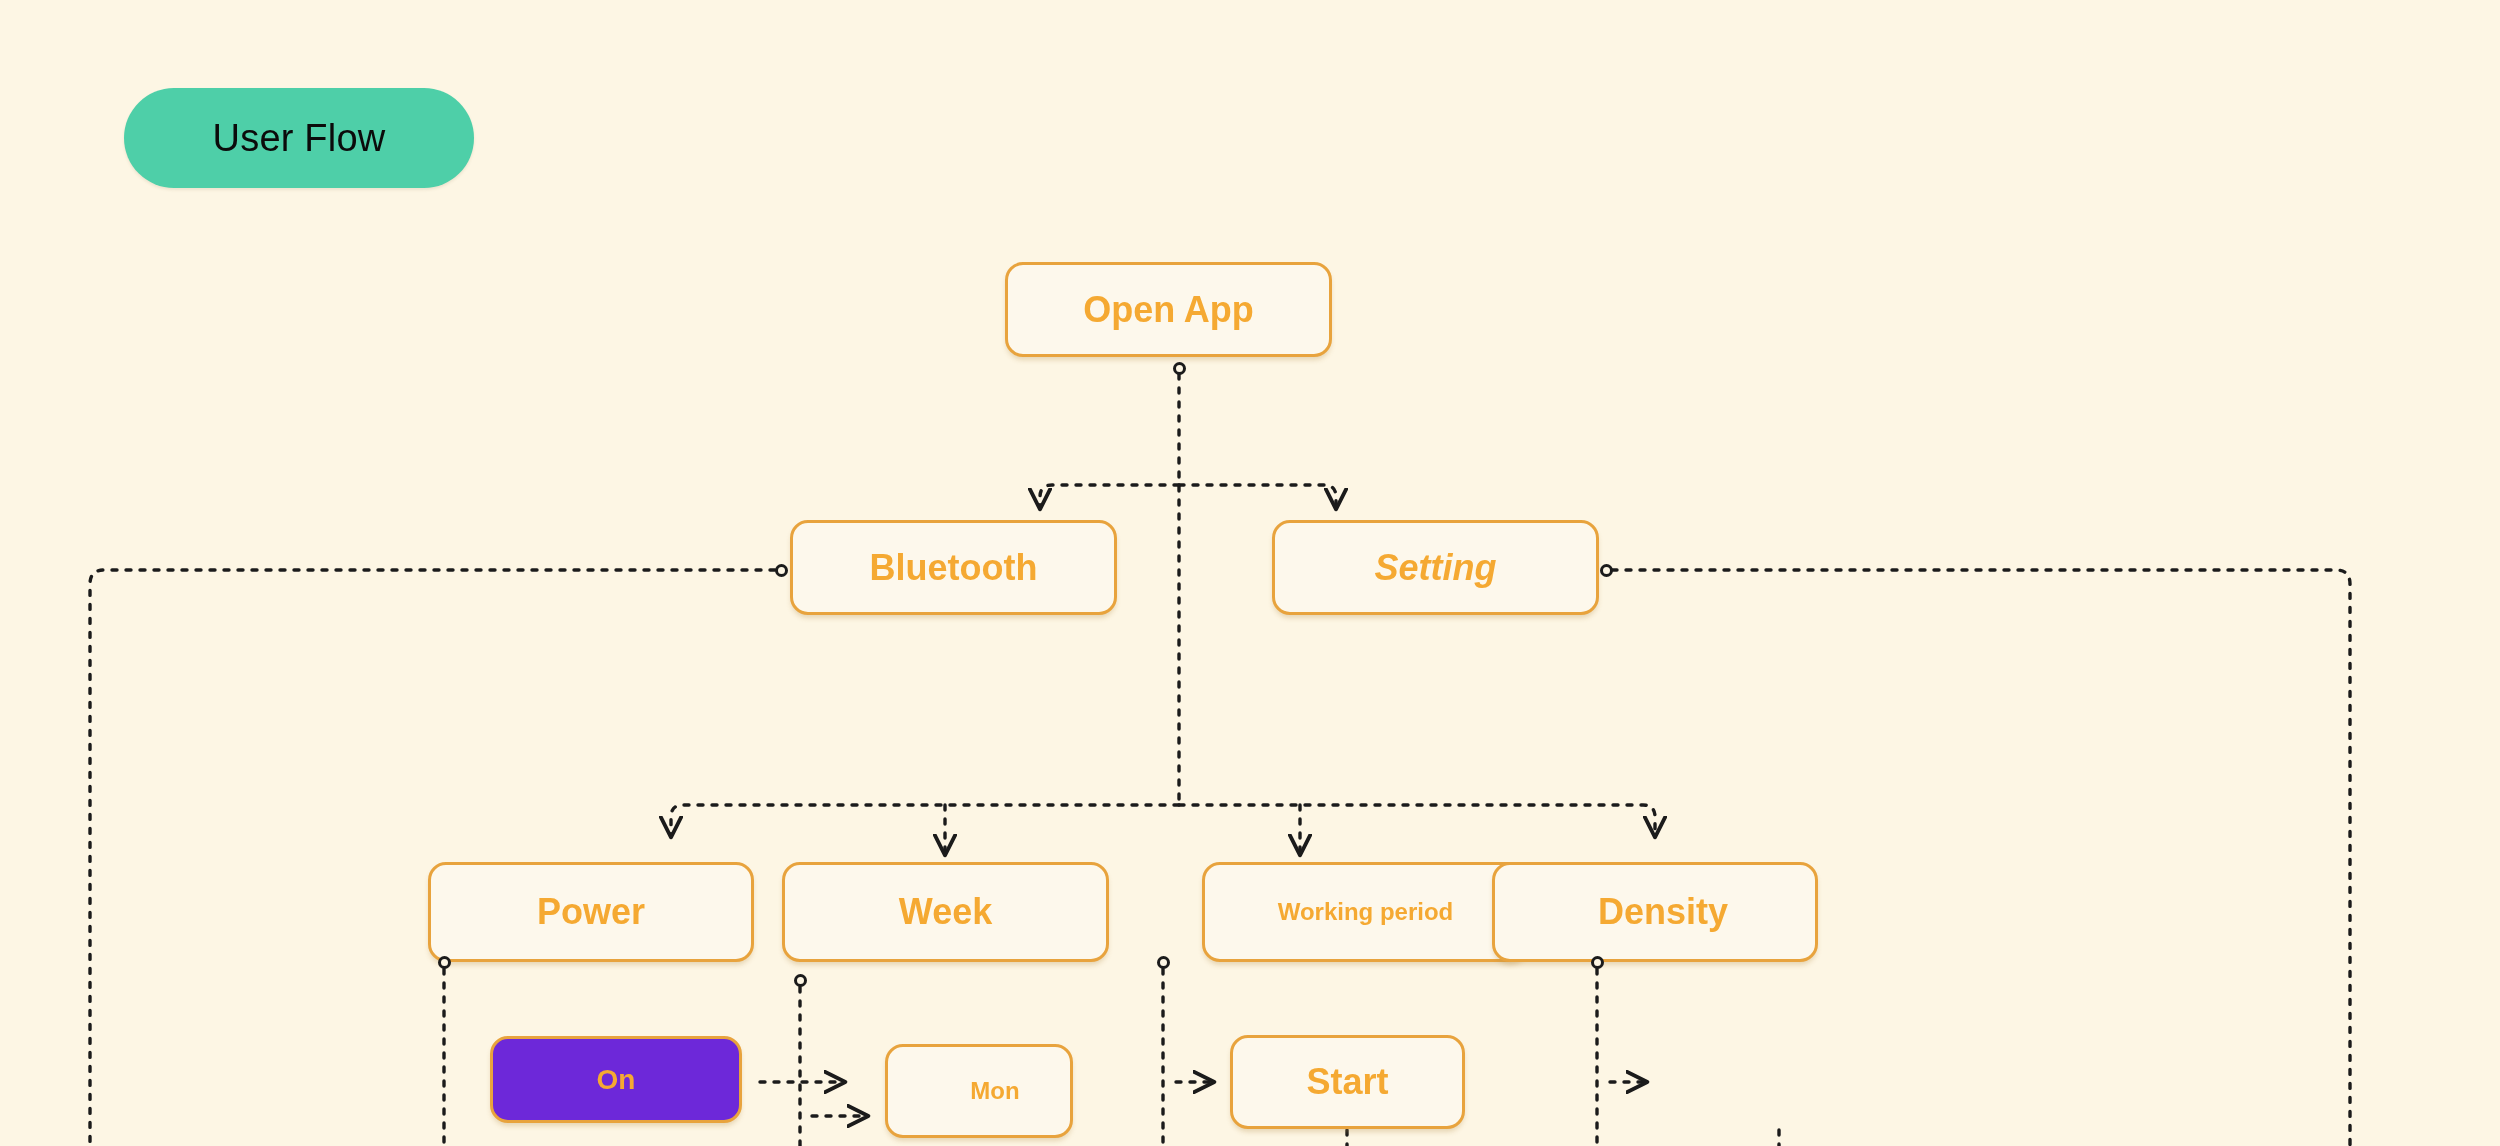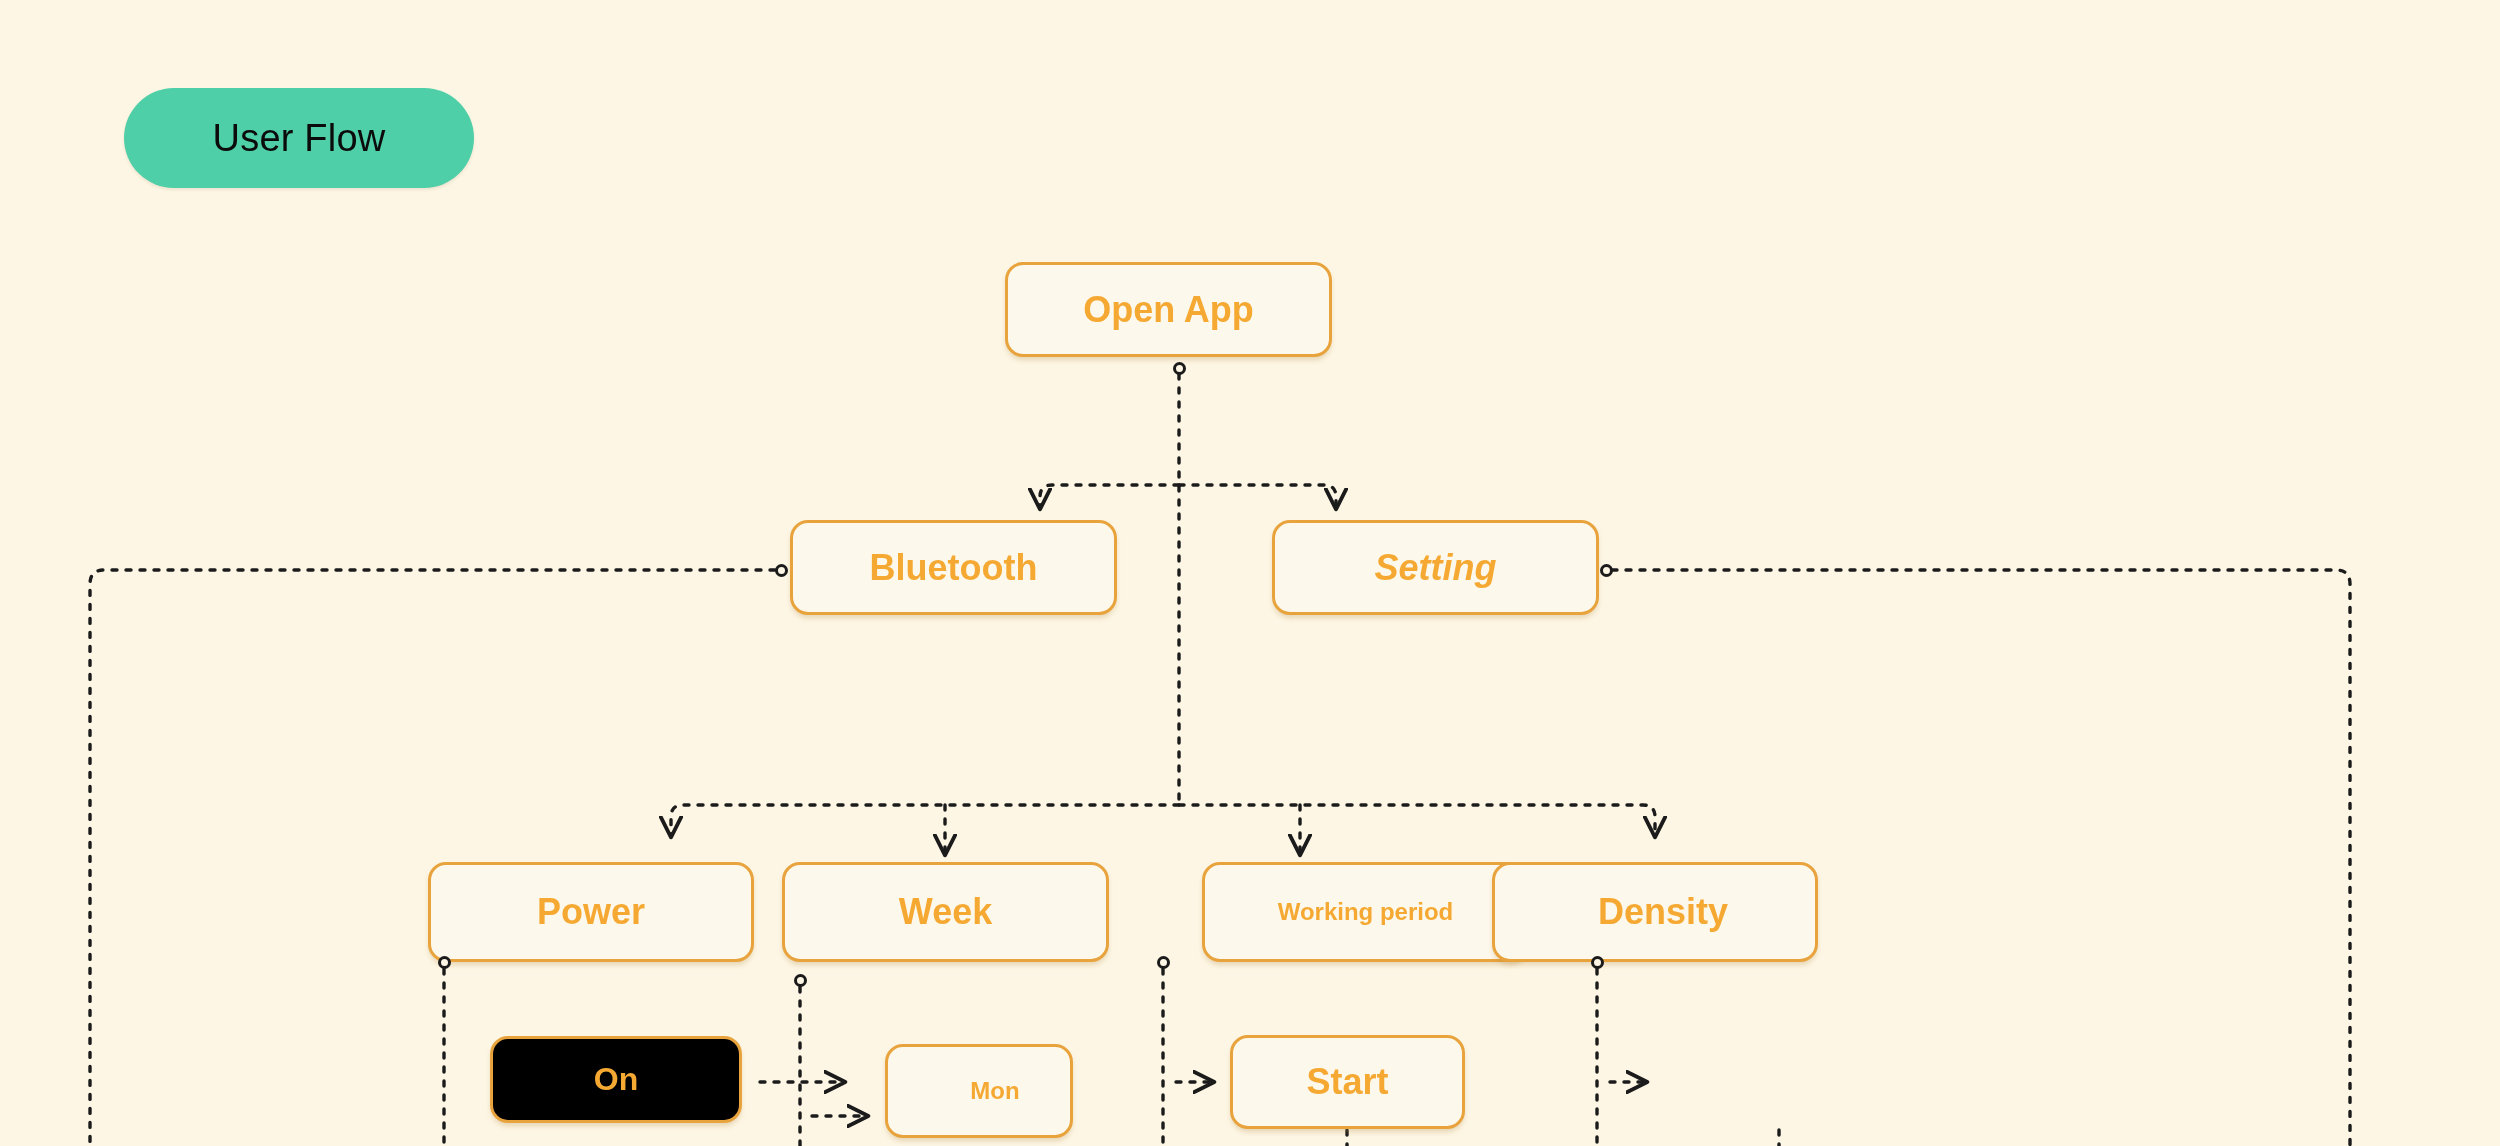--- a/index.html
+++ b/index.html
@@ -110,21 +110,21 @@
   </div>
   <div class="node" style="left: 782px; top: 862px; width: 327px; height: 100px; font-size: 36px; background: rgb(253, 248, 236); border-color: rgb(232, 163, 61); color: rgb(245, 169, 50);">
     <span class="label">Week</span>
   </div>
   <div class="node" style="left: 1202px; top: 862px; width: 327px; height: 100px; font-size: 24px; background: rgb(253, 248, 236); border-color: rgb(232, 163, 61); color: rgb(245, 169, 50);">
     <span class="label">Working period</span>
   </div>
   <div class="node" style="left: 1492px; top: 862px; width: 326px; height: 100px; font-size: 36px; background: rgb(253, 248, 236); border-color: rgb(232, 163, 61); color: rgb(245, 169, 50); padding-left: 16px;">
     <span class="label">Density</span>
   </div>
-  <div class="node" style="left: 490px; top: 1036px; width: 252px; height: 87px; font-size: 32px; background: #000000; border-color: rgb(232, 163, 61); color: rgb(245, 169, 50);">
+  <div class="node" style="left: 490px; top: 1036px; width: 252px; height: 87px; font-size: 28px; background: #6d28d9; border-color: rgb(232, 163, 61); color: rgb(245, 169, 50);">
     <span class="label">On</span>
   </div>
   <div class="node" style="left: 885px; top: 1044px; width: 188px; height: 94px; font-size: 24px; background: rgb(253, 248, 236); border-color: rgb(232, 163, 61); color: rgb(245, 169, 50); padding-left: 32px;">
     <span class="label">Mon</span>
   </div>
   <div class="node" style="left: 1230px; top: 1035px; width: 235px; height: 94px; font-size: 36px; background: rgb(253, 248, 236); border-color: rgb(232, 163, 61); color: rgb(245, 169, 50);">
     <span class="label">Start</span>
   </div>
 
   <div class="dot" style="left: 1172.5px; top: 361.5px; border-color: rgb(27, 27, 27); background: rgb(253, 246, 228);"></div>

